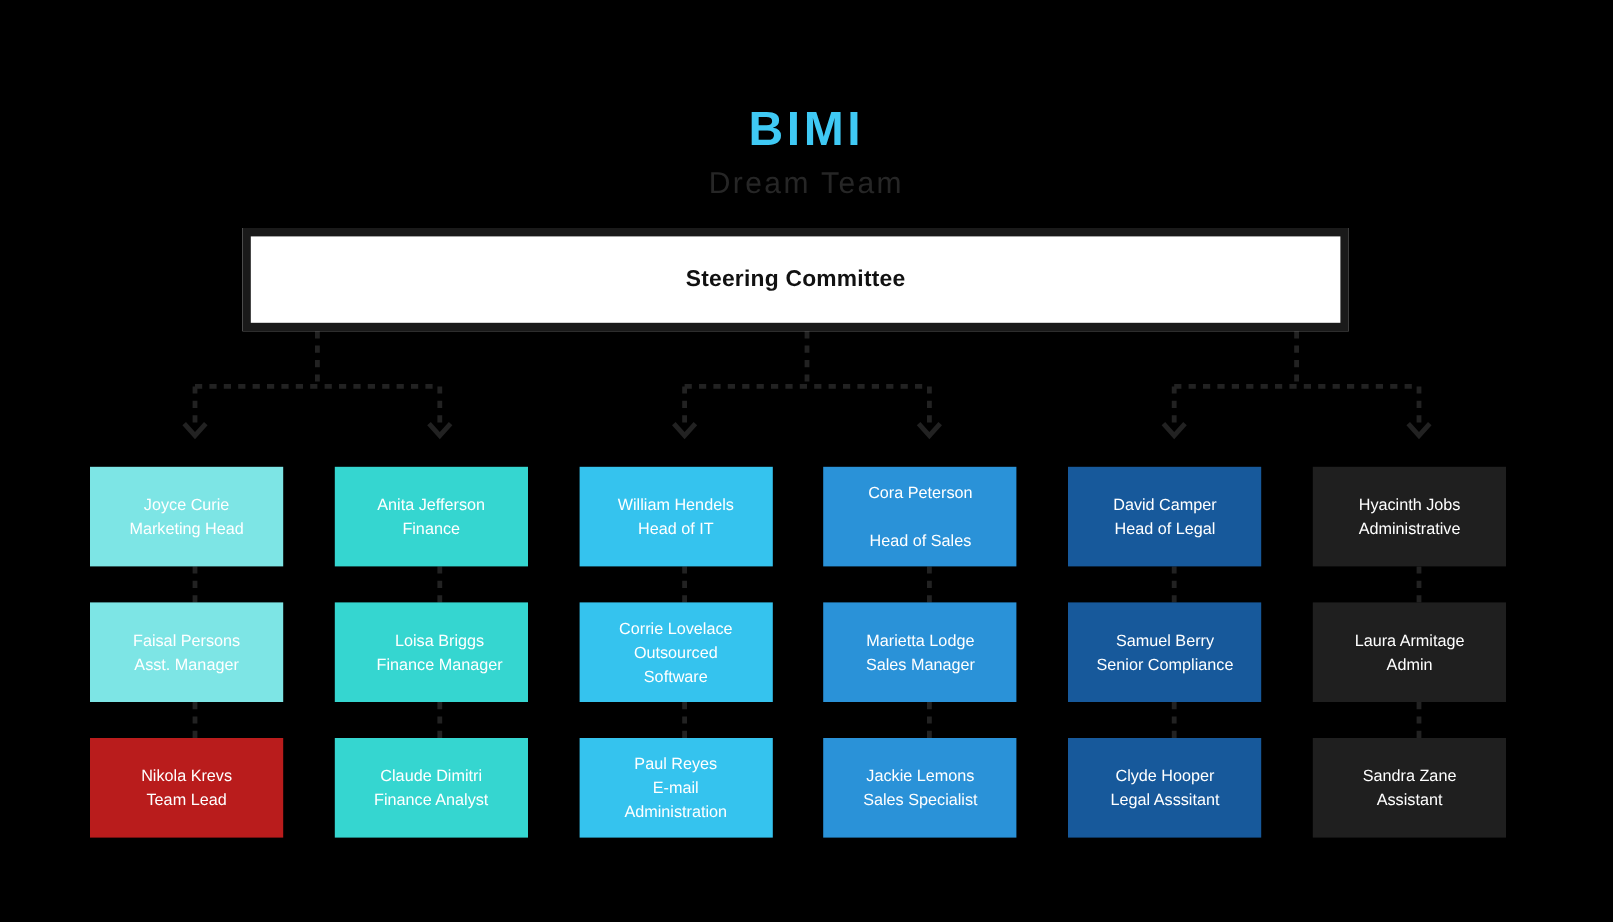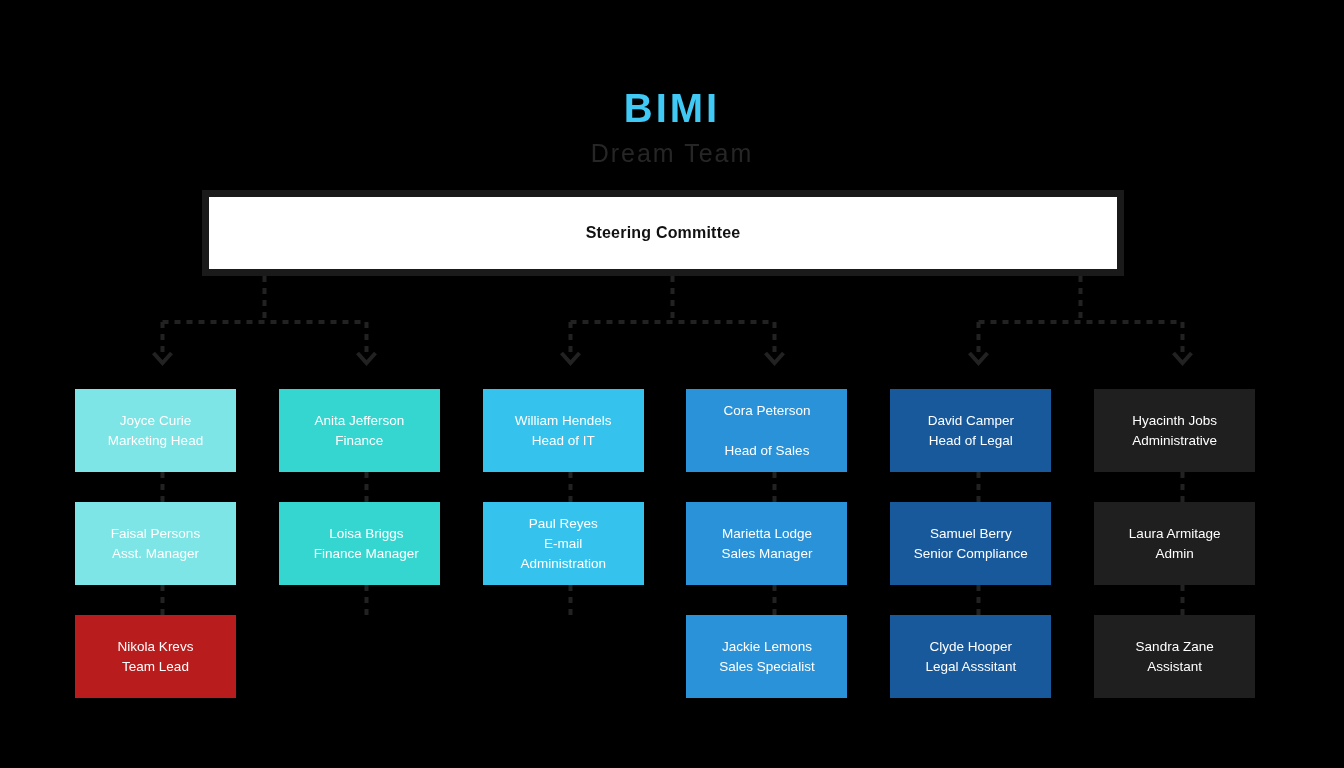--- a/index.html
+++ b/index.html
@@ -51,21 +51,21 @@
     width: 922px;
     height: 86px;
     background: #ffffff;
     border: 7px solid #1a1a1a;
     display: flex;
     align-items: center;
     justify-content: center;
   }
 
   .steering-label {
-    font-size: 16px;
+    font-size: 19px;
     font-weight: bold;
     color: #111111;
     letter-spacing: 0.2px;
   }
 
   
   .connectors {
     position: absolute;
     left: 0;
     top: 0;
@@ -169,25 +169,34 @@
     </div>
     <div class="org-column">
       <div class="org-card" style="background: rgb(53, 214, 208);">
         <span class="card-line">Anita Jefferson</span>
         <span class="card-line">Finance</span>
       </div>
       <div class="org-card" style="background: rgb(53, 214, 208); padding-left: 20px;">
         <span class="card-line">Loisa Briggs</span>
         <span class="card-line">Finance Manager</span>
       </div>
+      <div class="org-card" style="background: rgb(53, 214, 208);">
+        <span class="card-line">Claude Dimitri</span>
+        <span class="card-line">Finance Analyst</span>
+      </div>
     </div>
     <div class="org-column">
       <div class="org-card" style="background: rgb(53, 195, 238);">
         <span class="card-line">William Hendels</span>
         <span class="card-line">Head of IT</span>
+      </div>
+      <div class="org-card" style="background: rgb(53, 195, 238);">
+        <span class="card-line">Corrie Lovelace</span>
+        <span class="card-line">Outsourced</span>
+        <span class="card-line">Software</span>
       </div>
       <div class="org-card" style="background: rgb(53, 195, 238);">
         <span class="card-line">Paul Reyes</span>
         <span class="card-line">E-mail</span>
         <span class="card-line">Administration</span>
       </div>
     </div>
     <div class="org-column">
       <div class="org-card" style="background: rgb(42, 146, 216); gap: 20px;">
         <span class="card-line">Cora Peterson</span>

